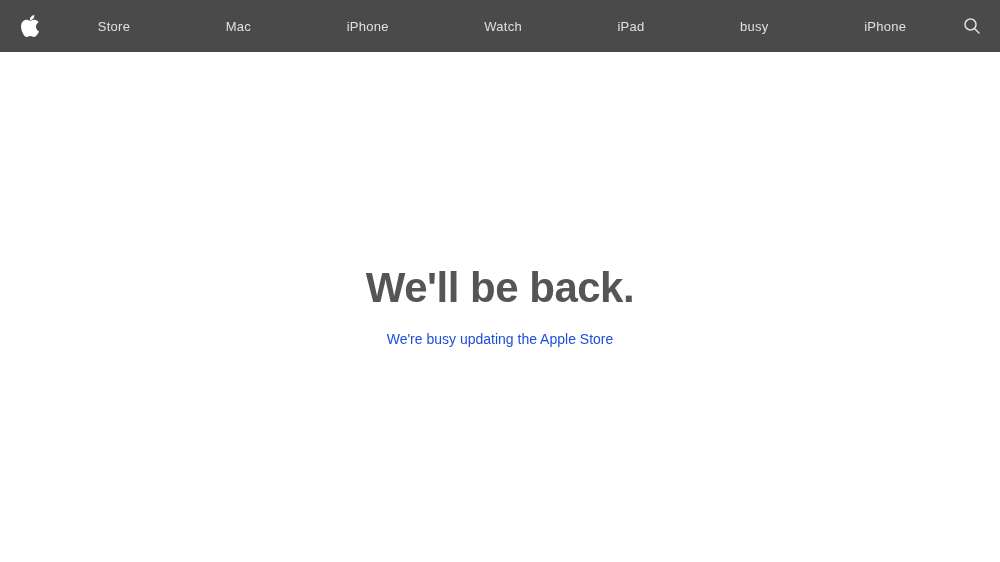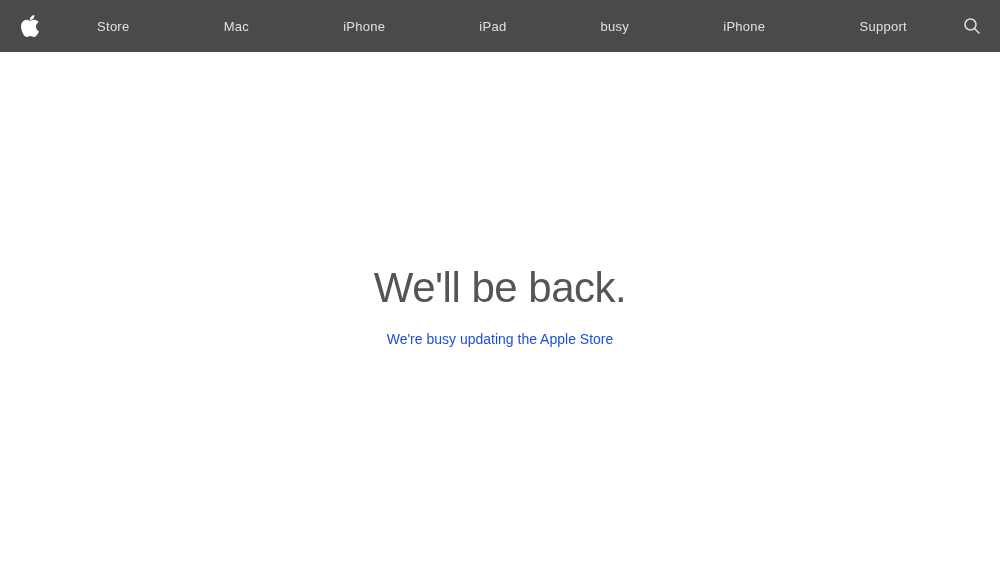--- a/index.html
+++ b/index.html
@@ -81,21 +81,21 @@
       display: flex;
       flex-direction: column;
       align-items: center;
       justify-content: center;
       height: calc(562px - 52px);
       background: #fff;
     }
 
     .main-title {
       font-size: 42px;
-      font-weight: 400;
+      font-weight: 700;
       color: #555;
       margin-bottom: 16px;
       letter-spacing: -0.5px;
     }
 
     .main-subtitle {
       font-size: 14px;
       color: #1d4ed8;
       text-align: left;
       line-height: 1.6;
@@ -116,30 +116,30 @@
     <li>
       <a>Store</a>
     </li>
     <li>
       <a>Mac</a>
     </li>
     <li>
       <a>iPhone</a>
     </li>
     <li>
+      <a>Watch</a>
+    </li>
+    <li>
       <a>iPad</a>
     </li>
     <li>
       <a>busy</a>
     </li>
     <li>
       <a>iPhone</a>
-    </li>
-    <li>
-      <a>Support</a>
     </li>
   </ul>
 
   <div class="nav-search">
     <svg width="16" height="16" viewBox="0 0 16 16" fill="none" xmlns="http://www.w3.org/2000/svg">
       <circle cx="6.5" cy="6.5" r="5.5" stroke="#e0e0e0" stroke-width="1.5"></circle>
       <line x1="10.5" y1="10.5" x2="15" y2="15" stroke="#e0e0e0" stroke-width="1.5" stroke-linecap="round"></line>
     </svg>
   </div>
 </nav>

